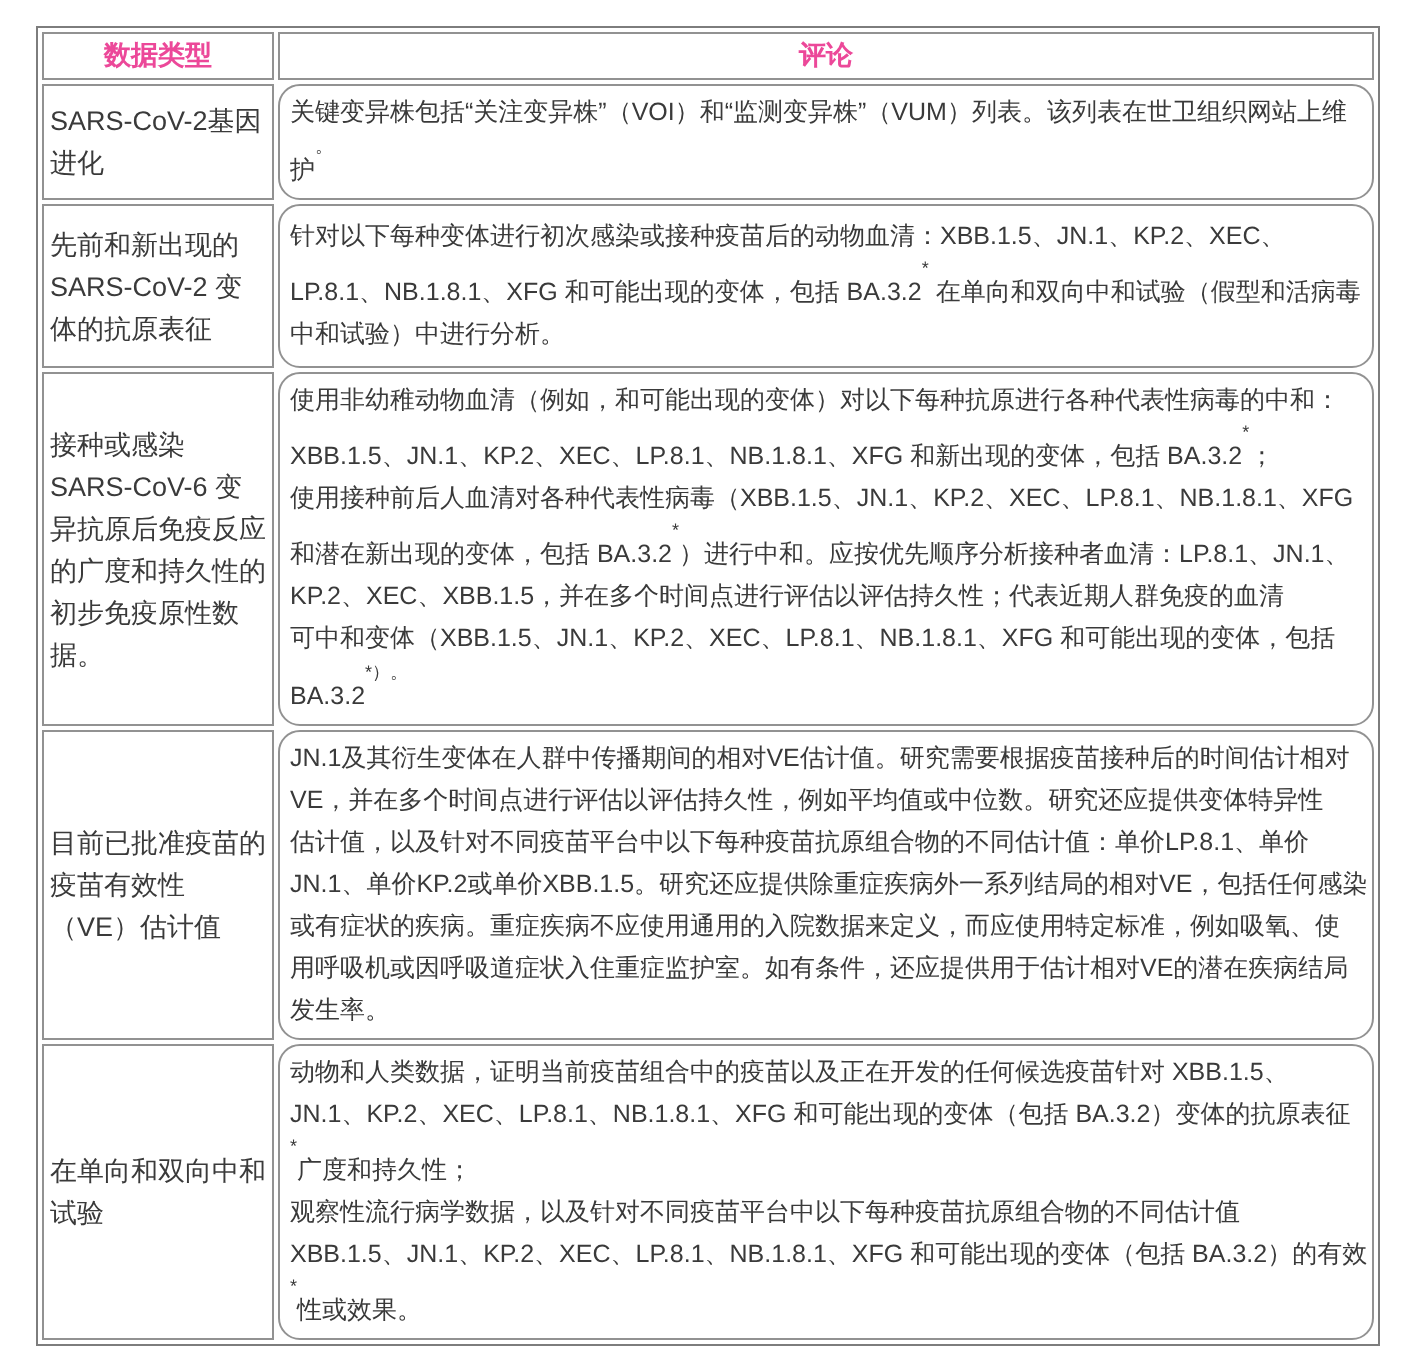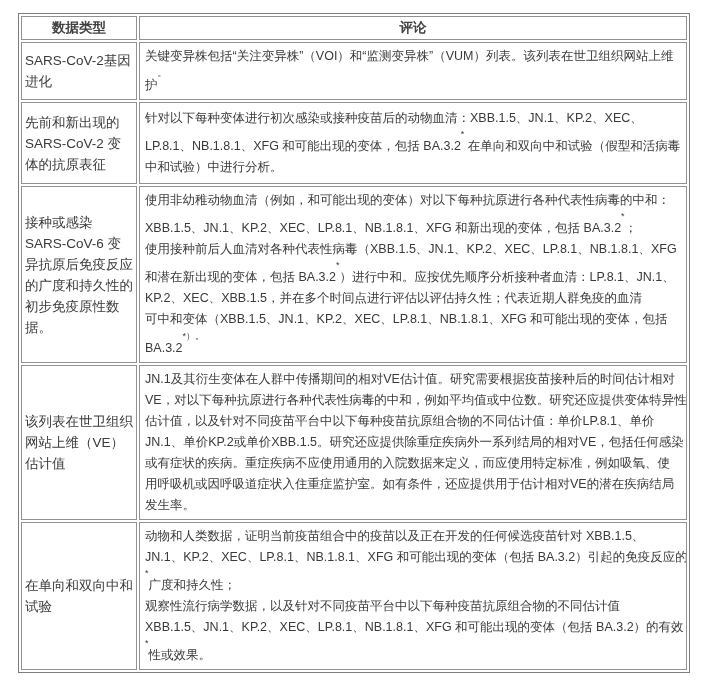--- a/index.html
+++ b/index.html
@@ -25,33 +25,34 @@
     border: 1px solid #929292;
     background: #ffffff;
     overflow: hidden;
   }
   th {
     font-size: 13.5px;
     font-weight: bold;
     text-align: center;
     height: 20px;
     padding: 1px 2px;
-    color: #404040;
+    color: #ec4899;
   }
   td.dtype {
     font-size: 13.5px;
     line-height: 21px;
     vertical-align: middle;
     padding: 2px 3px;
     word-break: break-word;
   }
   td.comment {
     font-size: 12.5px;
     vertical-align: middle;
     padding: 3px 4px 3px 5px;
+    border-radius: 11px;
   }
   .line {
     white-space: pre;
     line-height: 21px;
     font-size: 12.5px;
   }
   sup {
     font-size: 9px;
     vertical-align: 13px;
     line-height: normal;
@@ -98,36 +99,36 @@
         <div class="line">使用非幼稚动物血清（例如，和可能出现的变体）对以下每种抗原进行各种代表性病毒的中和：</div>
         <div class="line">XBB.1.5、JN.1、KP.2、XEC、LP.8.1、NB.1.8.1、XFG 和新出现的变体，包括 BA.3.2<sup>*</sup>；</div>
         <div class="line">使用接种前后人血清对各种代表性病毒（XBB.1.5、JN.1、KP.2、XEC、LP.8.1、NB.1.8.1、XFG</div>
         <div class="line">和潜在新出现的变体，包括 BA.3.2<sup>*</sup>）进行中和。应按优先顺序分析接种者血清：LP.8.1、JN.1、</div>
         <div class="line">KP.2、XEC、XBB.1.5，并在多个时间点进行评估以评估持久性；代表近期人群免疫的血清</div>
         <div class="line">可中和变体（XBB.1.5、JN.1、KP.2、XEC、LP.8.1、NB.1.8.1、XFG 和可能出现的变体，包括</div>
         <div class="line">BA.3.2<sup>*）。</sup></div>
       </td>
     </tr>
     <tr class="rh4">
-      <td class="dtype">该列表在世卫组织网站上维（VE）估计值</td>
+      <td class="dtype">目前已批准疫苗的疫苗有效性（VE）估计值</td>
       <td class="comment">
         <div class="line">JN.1及其衍生变体在人群中传播期间的相对VE估计值。研究需要根据疫苗接种后的时间估计相对</div>
-        <div class="line">VE，对以下每种抗原进行各种代表性病毒的中和，例如平均值或中位数。研究还应提供变体特异性</div>
+        <div class="line">VE，并在多个时间点进行评估以评估持久性，例如平均值或中位数。研究还应提供变体特异性</div>
         <div class="line">估计值，以及针对不同疫苗平台中以下每种疫苗抗原组合物的不同估计值：单价LP.8.1、单价</div>
         <div class="line">JN.1、单价KP.2或单价XBB.1.5。研究还应提供除重症疾病外一系列结局的相对VE，包括任何感染</div>
         <div class="line">或有症状的疾病。重症疾病不应使用通用的入院数据来定义，而应使用特定标准，例如吸氧、使</div>
         <div class="line">用呼吸机或因呼吸道症状入住重症监护室。如有条件，还应提供用于估计相对VE的潜在疾病结局</div>
         <div class="line">发生率。</div>
       </td>
     </tr>
     <tr class="rh5">
       <td class="dtype">在单向和双向中和试验</td>
       <td class="comment">
         <div class="line">动物和人类数据，证明当前疫苗组合中的疫苗以及正在开发的任何候选疫苗针对 XBB.1.5、</div>
-        <div class="line">JN.1、KP.2、XEC、LP.8.1、NB.1.8.1、XFG 和可能出现的变体（包括 BA.3.2）引起的免疫反应的</div>
+        <div class="line">JN.1、KP.2、XEC、LP.8.1、NB.1.8.1、XFG 和可能出现的变体（包括 BA.3.2）变体的抗原表征</div>
         <div class="line"><sup>*</sup>广度和持久性；</div>
         <div class="line">观察性流行病学数据，以及针对不同疫苗平台中以下每种疫苗抗原组合物的不同估计值</div>
         <div class="line">XBB.1.5、JN.1、KP.2、XEC、LP.8.1、NB.1.8.1、XFG 和可能出现的变体（包括 BA.3.2）的有效</div>
         <div class="line"><sup>*</sup>性或效果。</div>
       </td>
     </tr>
   </tbody>
 </table>
 
 </body></html>

